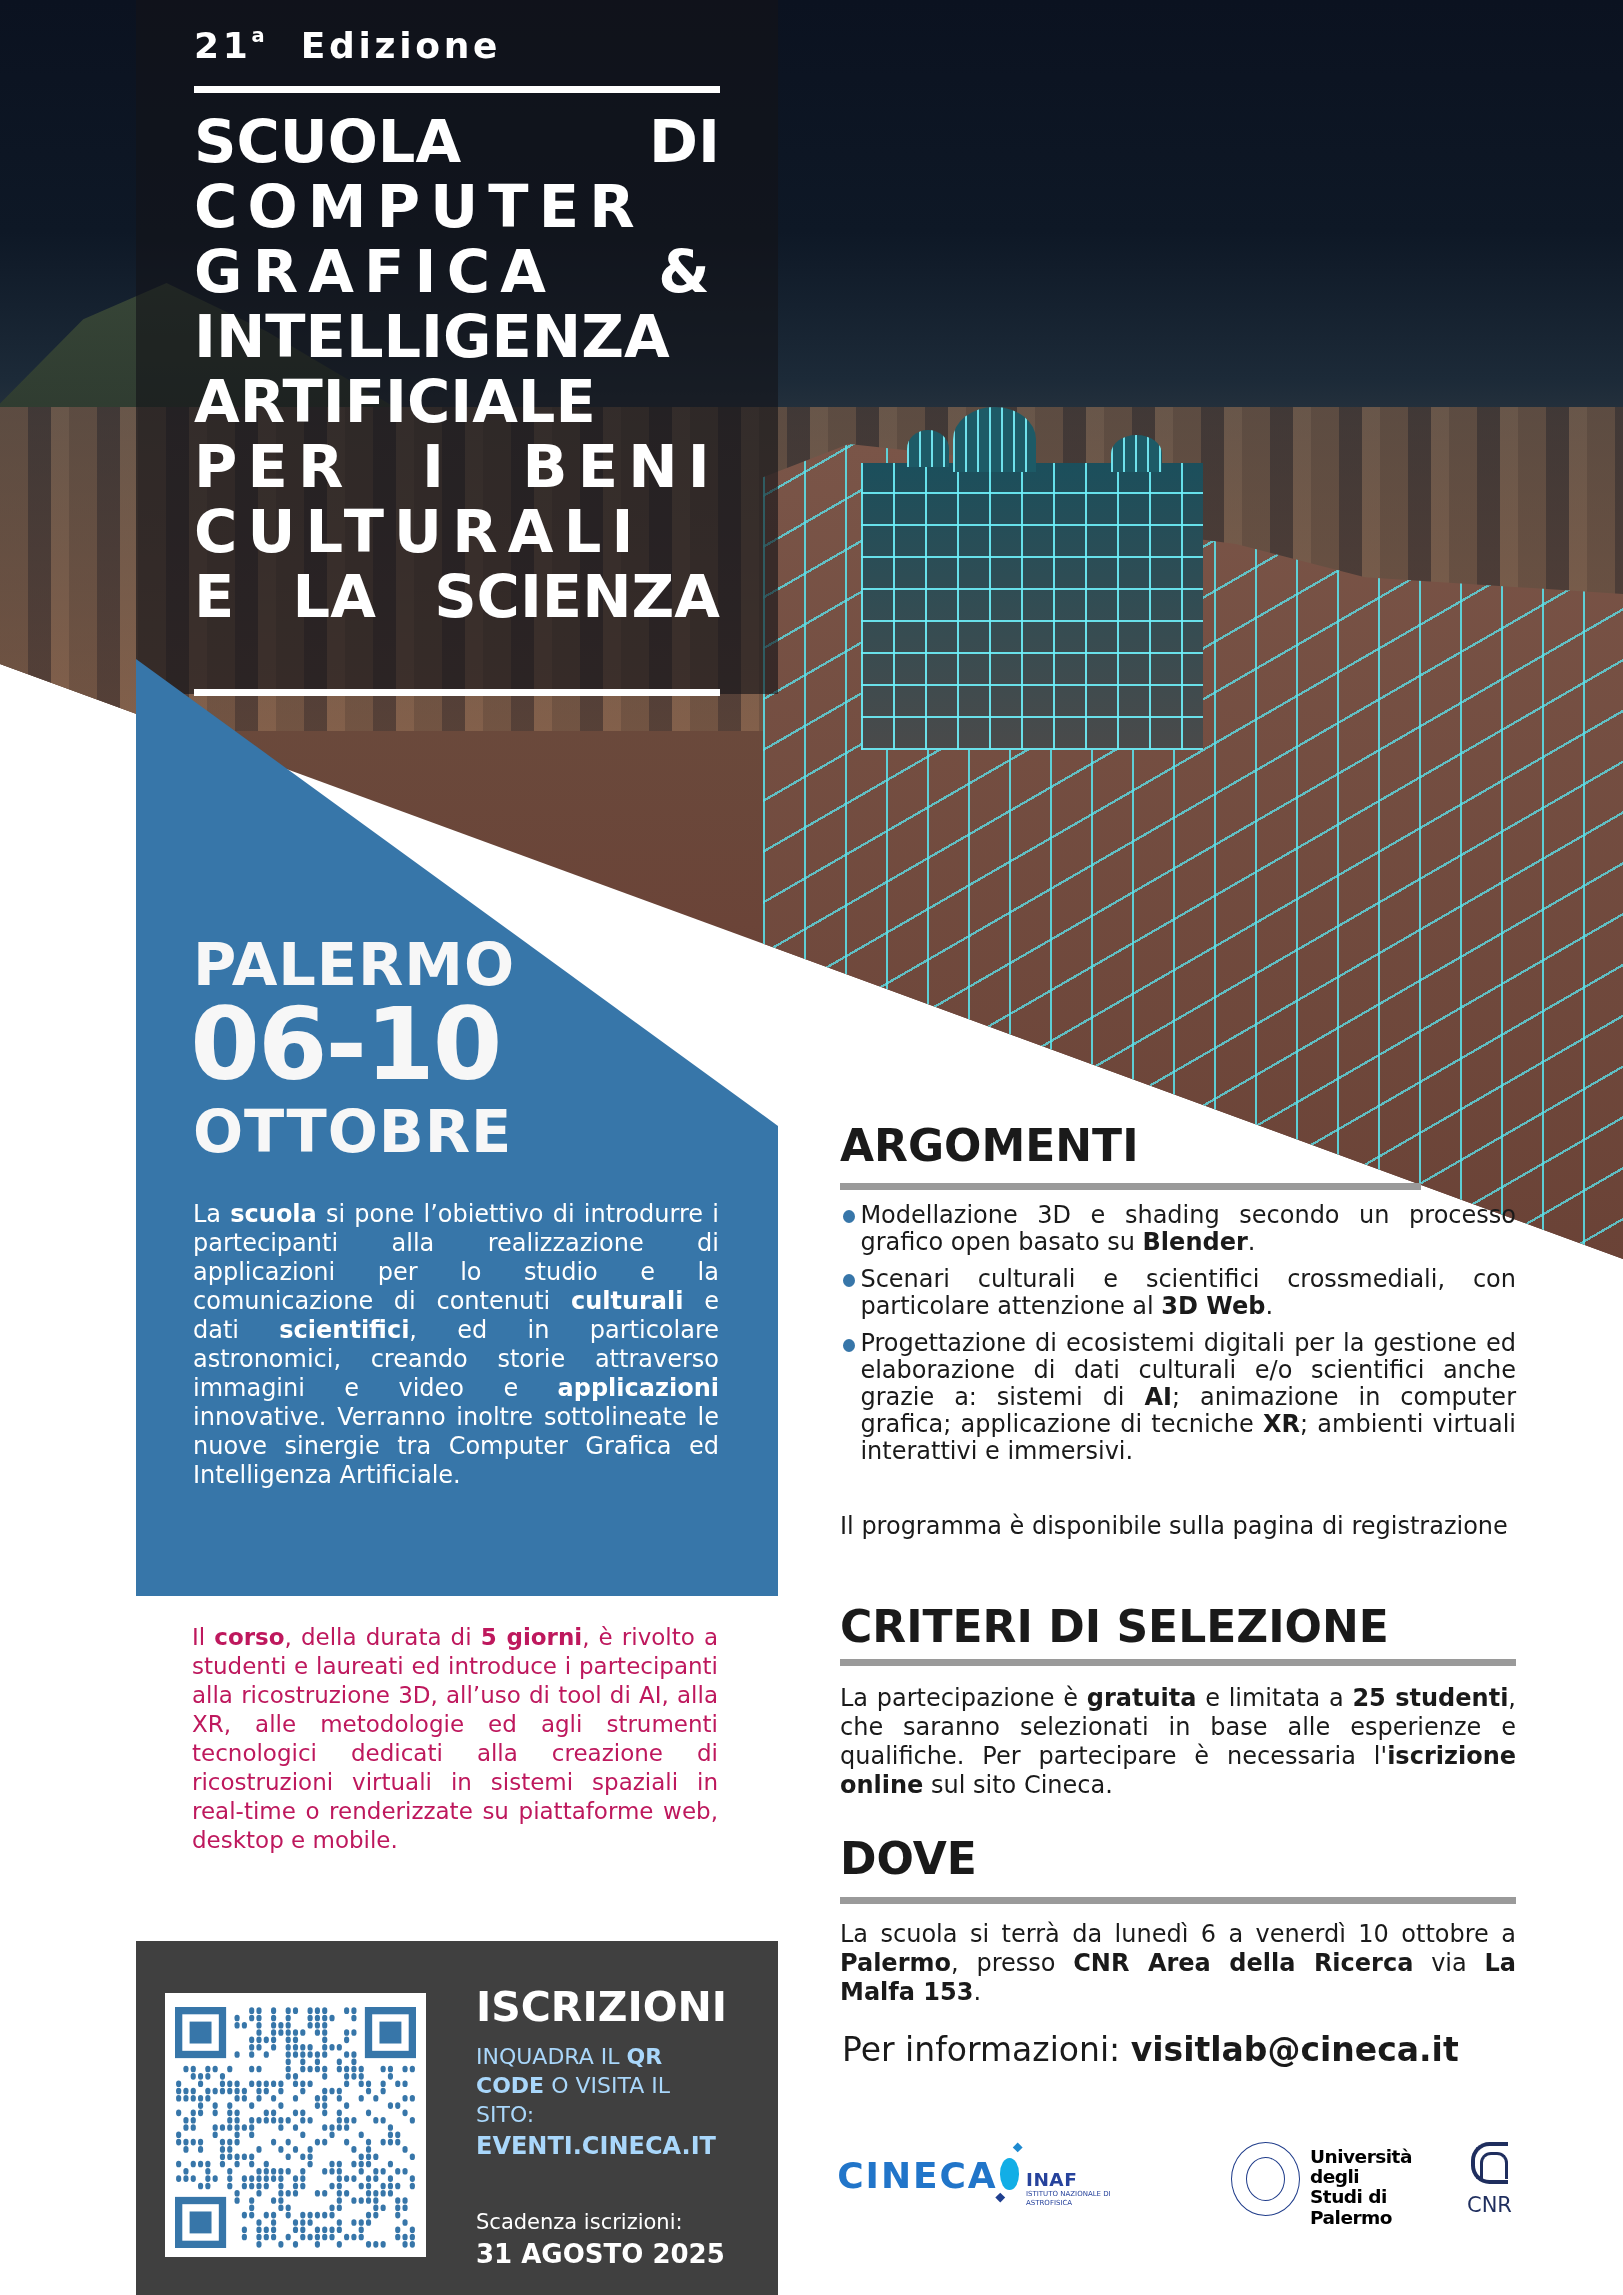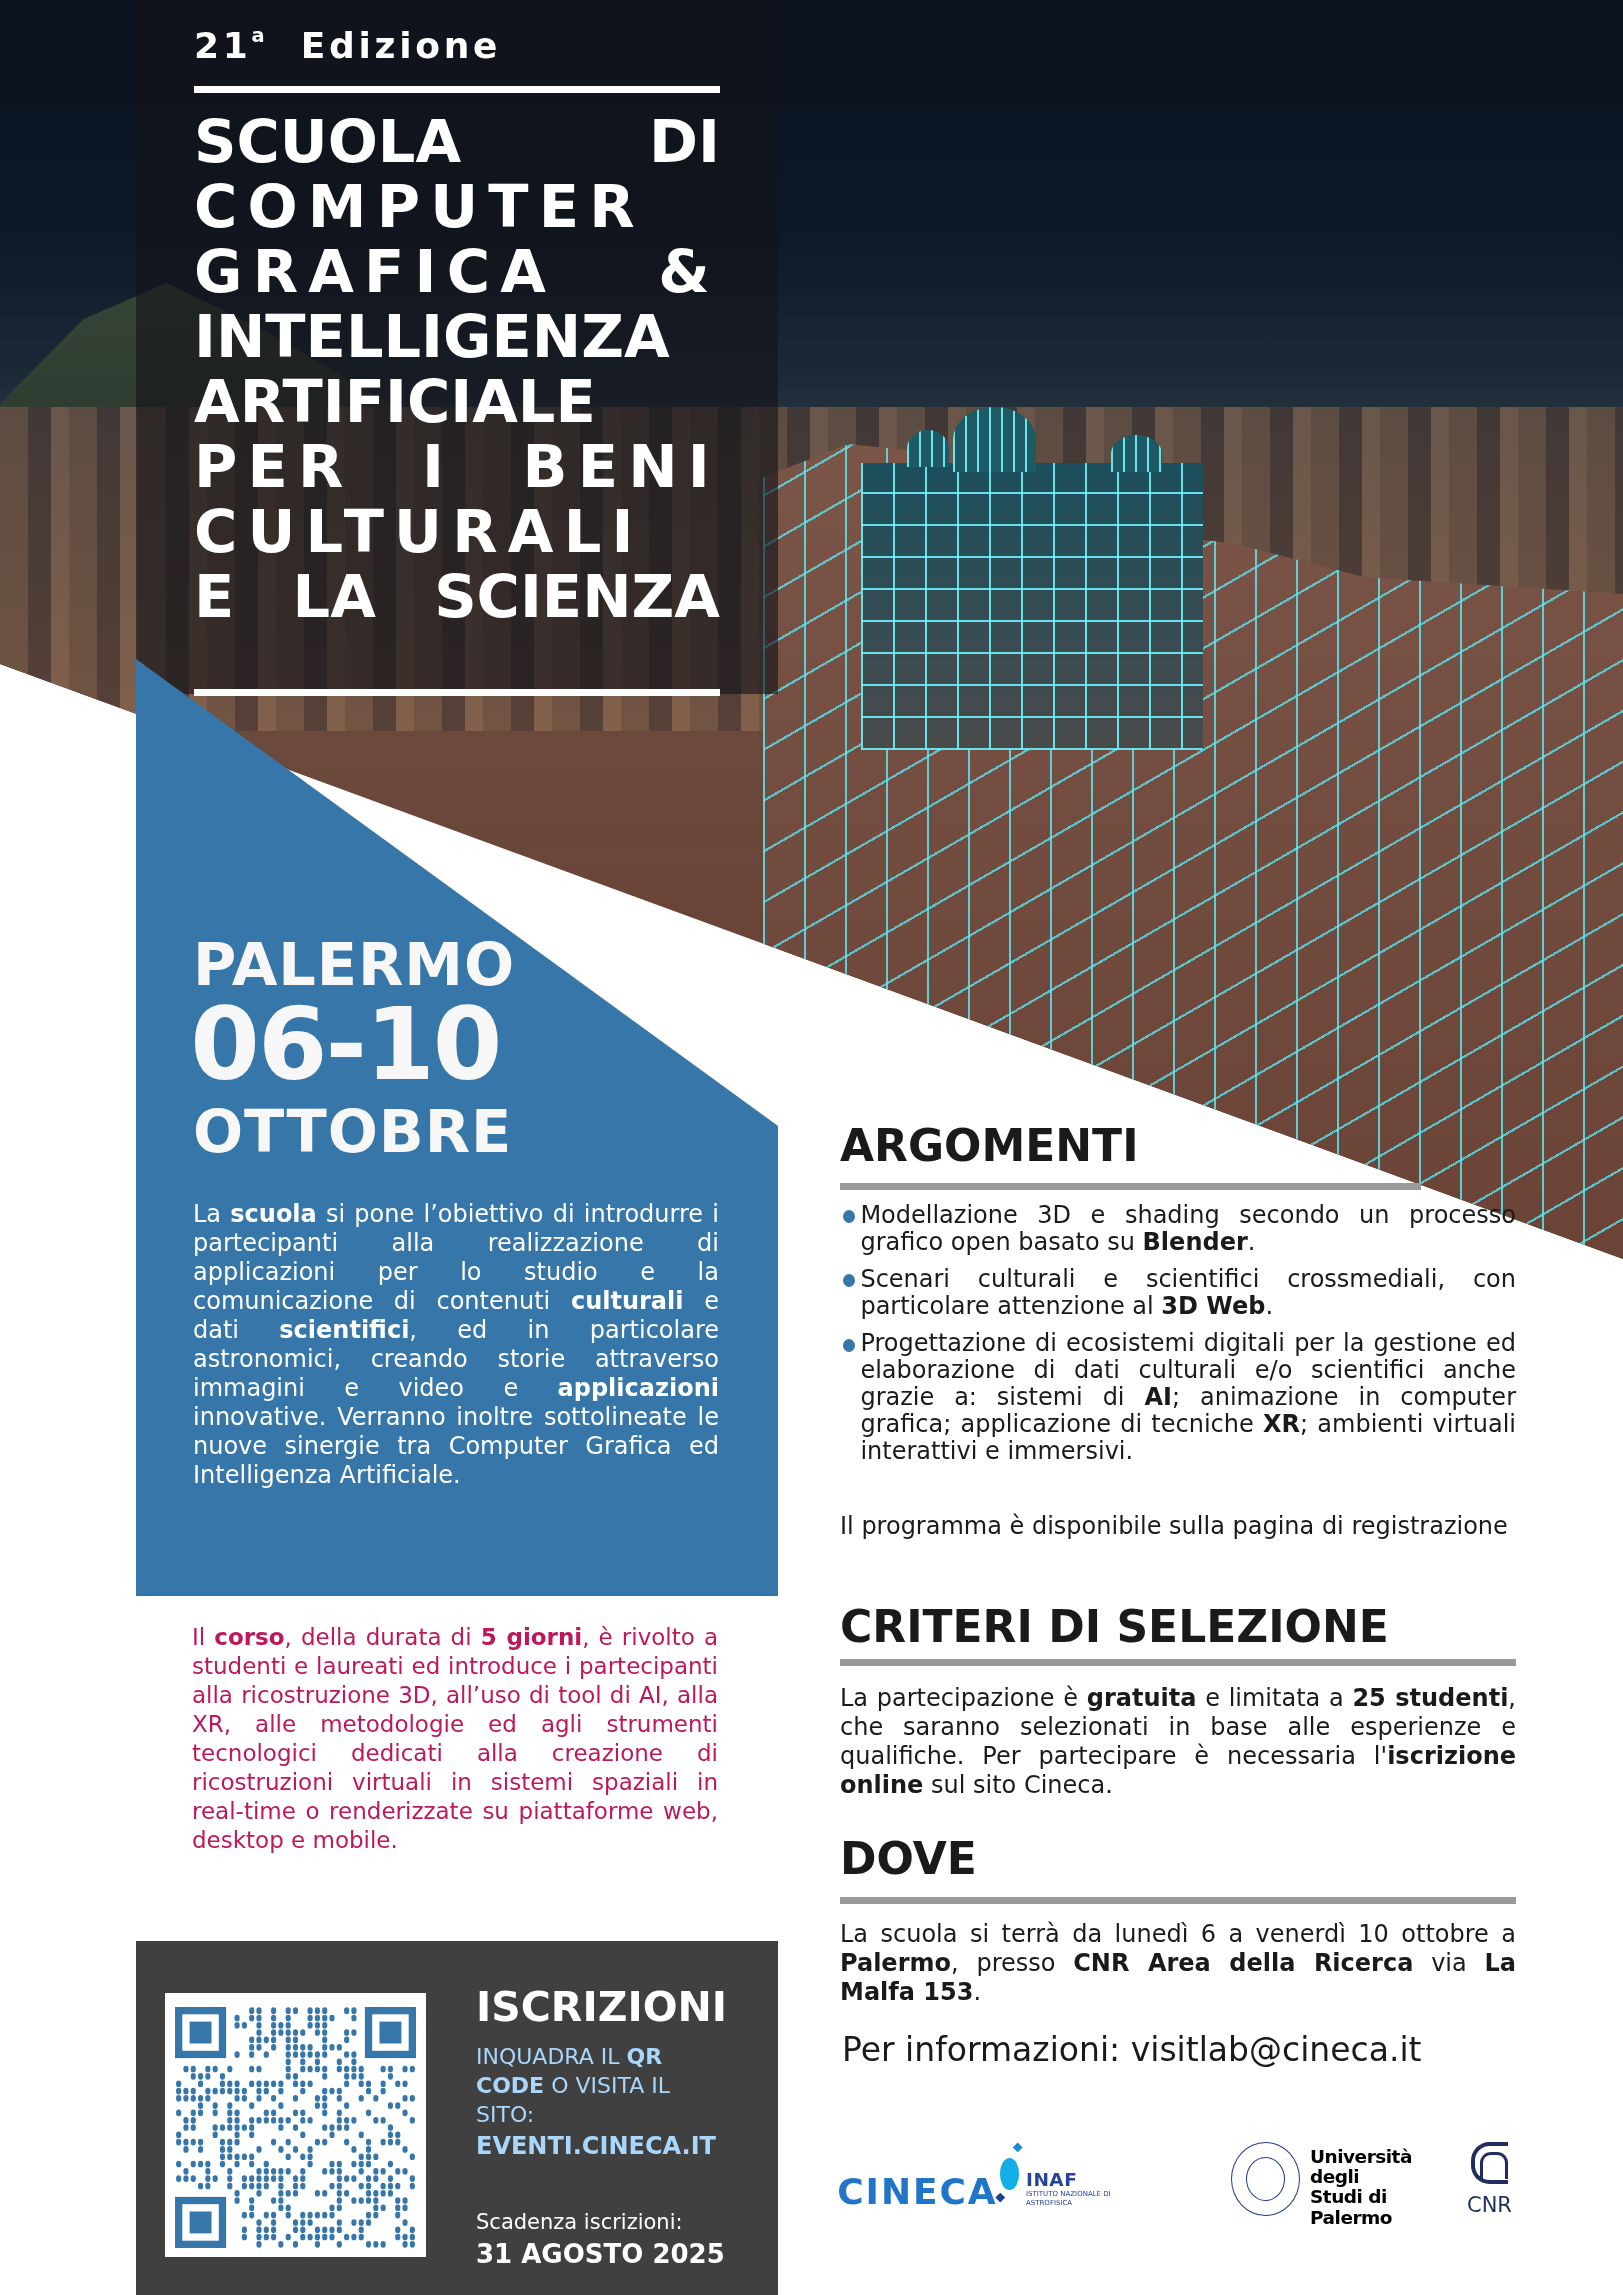--- a/index.html
+++ b/index.html
@@ -89,25 +89,25 @@
   .sec-title { position:absolute; left:840px; color:#1a1a1a; font-weight:bold; font-size:44px; line-height:51px; }
   .sec-rule { position:absolute; left:840px; height:6.5px; background:#9a9a9a; }
   .sec-body { position:absolute; left:840px; width:676px; color:#1a1a1a; font-size:24px; line-height:29px; text-align:justify; }
   .sec-body b { font-weight:bold; }
   #bullets { position:absolute; left:840px; top:1202px; width:676px; margin:0; padding:0; list-style:none; }
   #bullets li { position:relative; padding-left:20.4px; color:#1a1a1a; font-size:24px; line-height:27px; text-align:justify; margin-bottom:10.2px; }
   #bullets li b { font-weight:bold; }
   #bullets li .dot { position:absolute; left:2.8px; top:8.3px; width:12px; height:13px; border-radius:50%; background:#3776a9; }
 
   #contact { position:absolute; left:842px; top:2029px; color:#1a1a1a; font-size:33px; line-height:42px; white-space:nowrap; }
-  #contact b { font-weight:normal; }
+  #contact b { font-weight:bold; }
 
   
   #logos { position:absolute; left:828px; top:2142px; width:713px; height:83px; }
-  #logo-cineca { position:absolute; left:9.3px; top:29px; color:#2175c9; font-weight:bold; font-size:36px; letter-spacing:1.9px; }
+  #logo-cineca { position:absolute; left:9.3px; top:13px; color:#2175c9; font-weight:bold; font-size:36px; letter-spacing:1.9px; }
   #logo-inaf { position:absolute; left:167px; top:0; width:111px; height:83px; }
   #inaf-circle { position:absolute; left:4.6px; top:16px; width:19.4px; height:32px; border-radius:50%; background:#12aee6; }
   #inaf-dia1 { position:absolute; left:18.5px; top:2.3px; width:7.4px; height:7.4px; background:#1e8ad0; transform:rotate(45deg); }
   #inaf-dia2 { position:absolute; left:2.3px; top:52px; width:6.5px; height:6.5px; background:#1f3f8f; transform:rotate(45deg); }
   #inaf-name { position:absolute; left:31px; top:27px; color:#27439c; font-weight:bold; font-size:18.5px; letter-spacing:0.5px; }
   #inaf-sub { position:absolute; left:31px; top:48px; color:#27439c; font-size:7px; line-height:9.3px; width:93px; }
   #logo-unipa { position:absolute; left:403px; top:0; width:185px; height:83px; }
   #unipa-seal { position:absolute; left:0; top:0; width:69px; height:74px; border-radius:50%; border:1.9px solid #1f3c8a; box-sizing:border-box; }
   #unipa-seal::after { content:""; position:absolute; left:14px; top:14px; width:37px; height:42px; border-radius:50%; border:1.4px solid #1f3c8a; }
   #unipa-name { position:absolute; left:79px; top:4.6px; width:106px; color:#000000; font-weight:bold; font-size:18.5px; line-height:20.4px; letter-spacing:-0.5px; }

